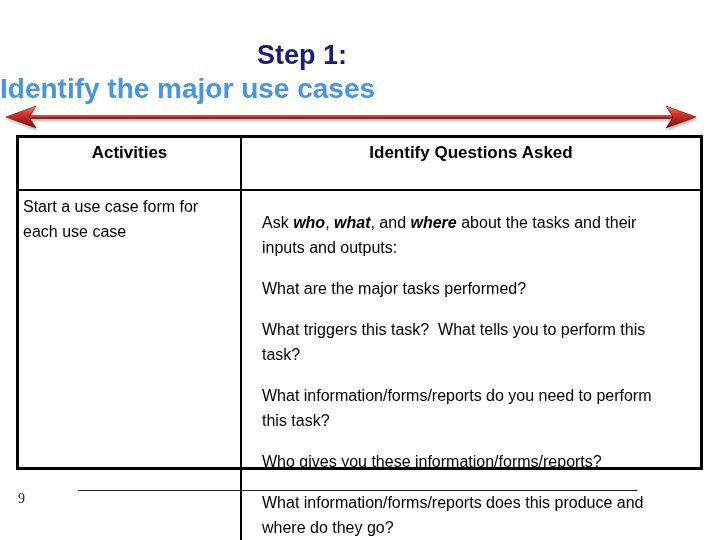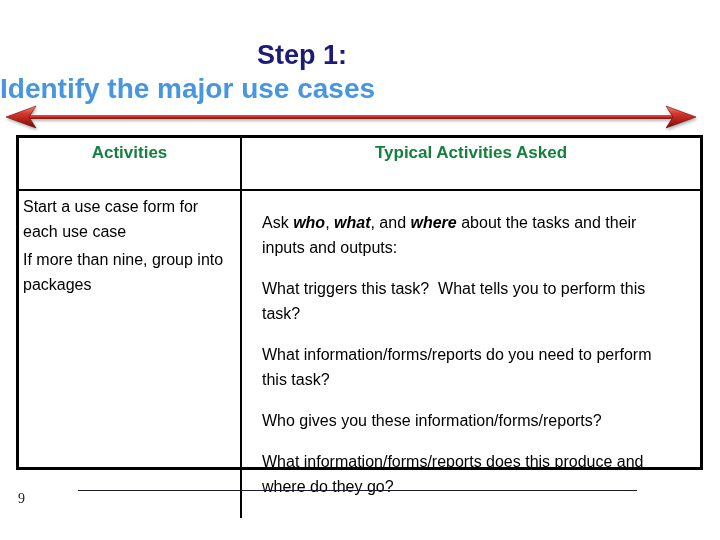--- a/index.html
+++ b/index.html
@@ -37,21 +37,21 @@
   .uc-table{
     position:absolute;left:16px;top:135px;width:687px;height:335px;
     border:3px solid #000;box-sizing:border-box;
     display:grid;
     grid-template-columns:223px 1fr;
     grid-template-rows:53px 1fr;
     background:#fff;
   }
   .cell{box-sizing:border-box;}
   .hdr{
-    font-size:17px;font-weight:bold;color:#15803d;
+    font-size:17px;font-weight:bold;color:#000000;
     text-align:center;padding-top:5px;
     border-bottom:2px solid #000;
   }
   .col-div{border-right:2px solid #000;}
   .body-cell{
     font-size:16px;color:#000;line-height:25px;
     padding:3px 14px 3px 4px;
   }
   .body-cell p{margin:16px;}
   .act-cell p{margin:0 0 3px 0;}
@@ -87,27 +87,27 @@
         </linearGradient>
       </defs>
       <rect x="26" y="13.2" width="662" height="3.6" fill="url(#redGrad)" stroke="#6B0A06" stroke-width="0.4"></rect>
       <polygon points="4,15 34,4 27,15 34,26" fill="url(#redGrad)" stroke="#6B0A06" stroke-width="0.6"></polygon>
       <polygon points="694,15 664,4 671,15 664,26" fill="url(#redGrad)" stroke="#6B0A06" stroke-width="0.6"></polygon>
     </svg>
   </div>
 
   <div class="uc-table">
     <div class="cell hdr col-div">Activities</div>
-    <div class="cell hdr">Typical Activities Asked</div>
+    <div class="cell hdr">Identify Questions Asked</div>
     <div class="cell body-cell act-cell col-div">
         <p>Start a use case form for each use case</p>
-        <p>If more than nine, group into packages</p>
       </div>
     <div class="cell body-cell q-cell">
         <p><span>Ask </span><span class="em">who</span><span>, </span><span class="em">what</span><span>, and </span><span class="em">where</span><span> about the tasks and their inputs and outputs:</span></p>
+        <p><span>What are the major tasks performed?</span></p>
         <p><span>What triggers this task?  What tells you to perform this task?</span></p>
         <p><span>What information/forms/reports do you need to perform this task?</span></p>
         <p><span>Who gives you these information/forms/reports?</span></p>
         <p><span>What information/forms/reports does this produce and where do they go?</span></p>
       </div>
   </div>
 
   <div class="footer-line"></div>
   <div class="page-number">9</div>
 

